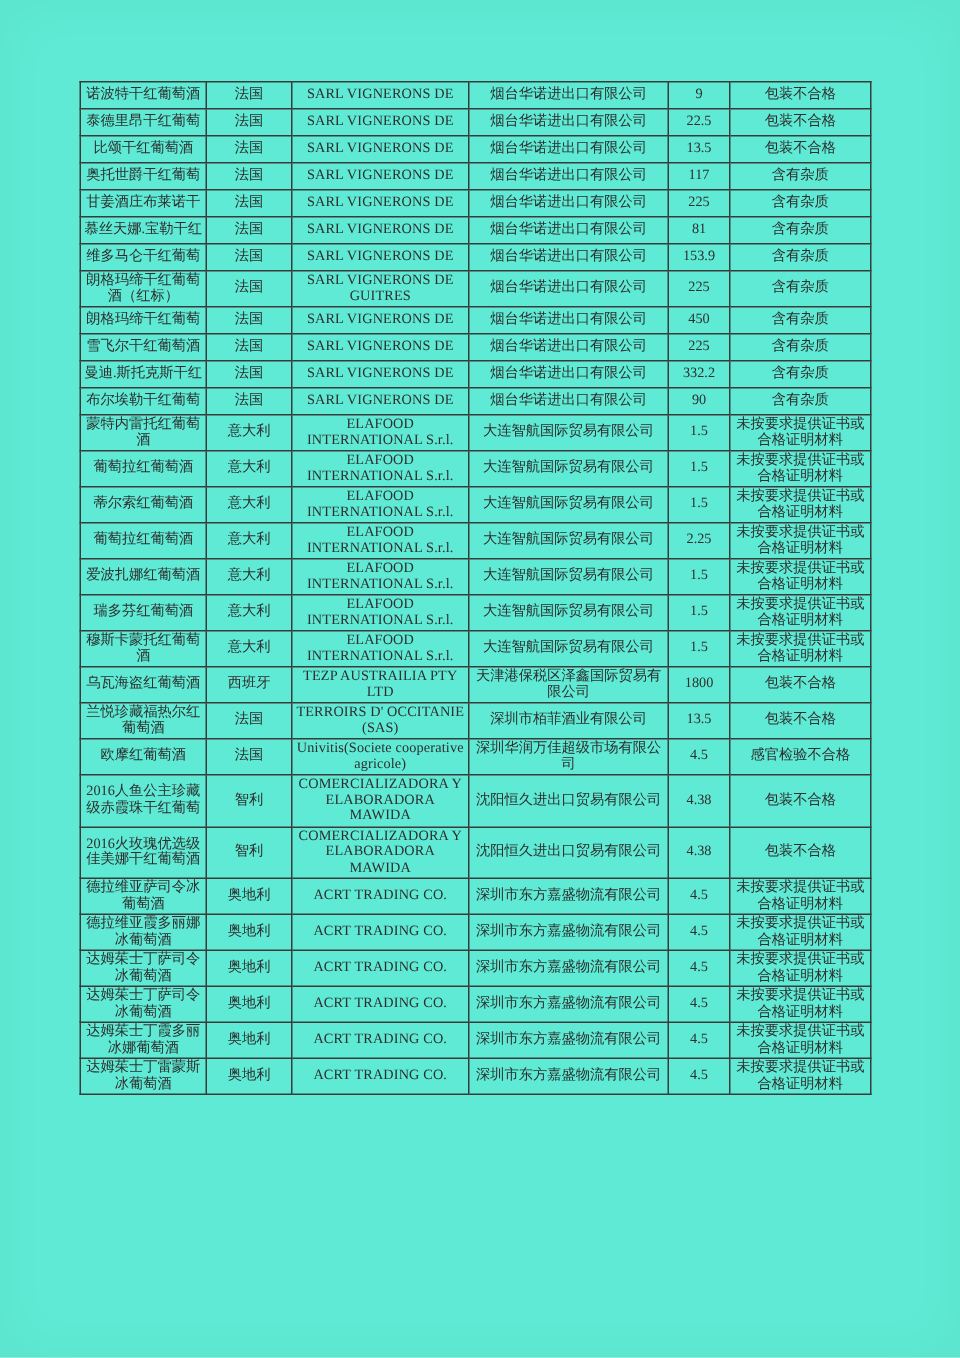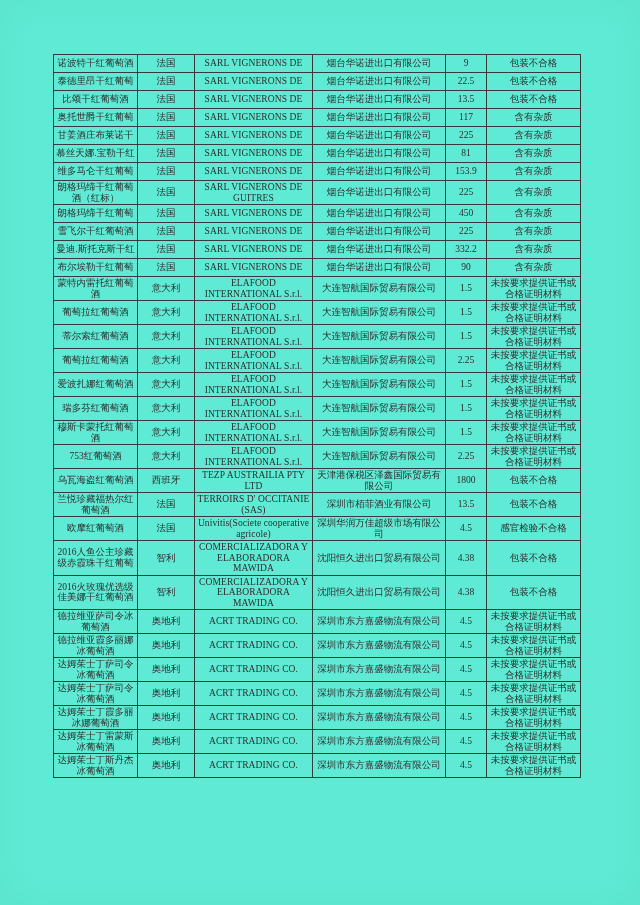--- a/index.html
+++ b/index.html
@@ -208,28 +208,20 @@
         </tr>
         <tr>
           <td class="col-name">穆斯卡蒙托红葡萄酒</td>
           <td class="col-country">意大利</td>
           <td class="col-manufacturer">ELAFOOD INTERNATIONAL S.r.l.</td>
           <td class="col-importer">大连智航国际贸易有限公司</td>
           <td class="col-quantity">1.5</td>
           <td class="col-reason">未按要求提供证书或合格证明材料</td>
         </tr>
         <tr>
-          <td class="col-name">753红葡萄酒</td>
-          <td class="col-country">意大利</td>
-          <td class="col-manufacturer">ELAFOOD INTERNATIONAL S.r.l.</td>
-          <td class="col-importer">大连智航国际贸易有限公司</td>
-          <td class="col-quantity">2.25</td>
-          <td class="col-reason">未按要求提供证书或合格证明材料</td>
-        </tr>
-        <tr>
           <td class="col-name">乌瓦海盗红葡萄酒</td>
           <td class="col-country">西班牙</td>
           <td class="col-manufacturer">TEZP AUSTRAILIA PTY LTD</td>
           <td class="col-importer">天津港保税区泽鑫国际贸易有限公司</td>
           <td class="col-quantity">1800</td>
           <td class="col-reason">包装不合格</td>
         </tr>
         <tr>
           <td class="col-name">兰悦珍藏福热尔红葡萄酒</td>
           <td class="col-country">法国</td>
@@ -303,23 +295,15 @@
           <td class="col-reason">未按要求提供证书或合格证明材料</td>
         </tr>
         <tr>
           <td class="col-name">达姆茱士丁雷蒙斯冰葡萄酒</td>
           <td class="col-country">奥地利</td>
           <td class="col-manufacturer">ACRT TRADING CO.</td>
           <td class="col-importer">深圳市东方嘉盛物流有限公司</td>
           <td class="col-quantity">4.5</td>
           <td class="col-reason">未按要求提供证书或合格证明材料</td>
         </tr>
-        <tr>
-          <td class="col-name">达姆茱士丁斯丹杰冰葡萄酒</td>
-          <td class="col-country">奥地利</td>
-          <td class="col-manufacturer">ACRT TRADING CO.</td>
-          <td class="col-importer">深圳市东方嘉盛物流有限公司</td>
-          <td class="col-quantity">4.5</td>
-          <td class="col-reason">未按要求提供证书或合格证明材料</td>
-        </tr>
       </tbody>
   </table>
 </div>
 
 </body></html>

